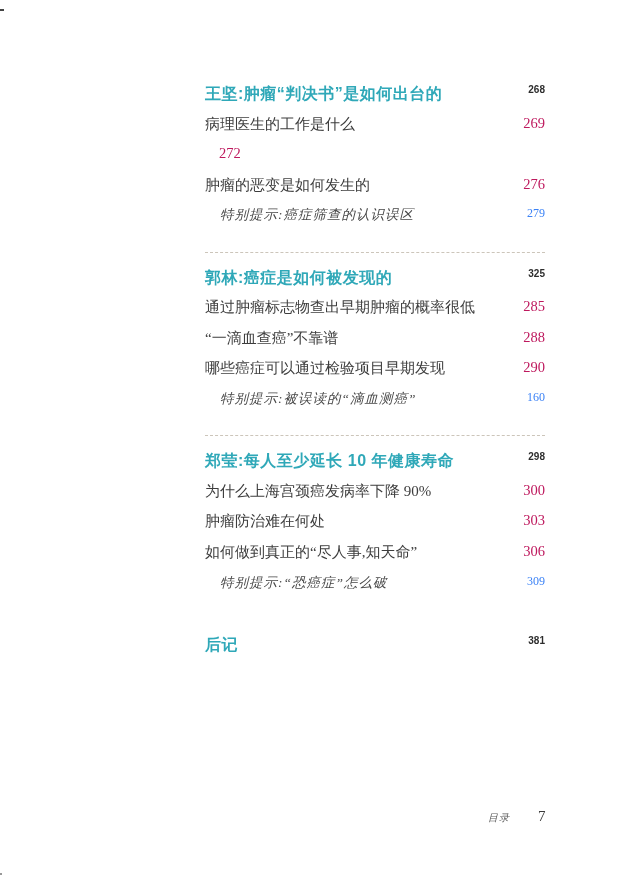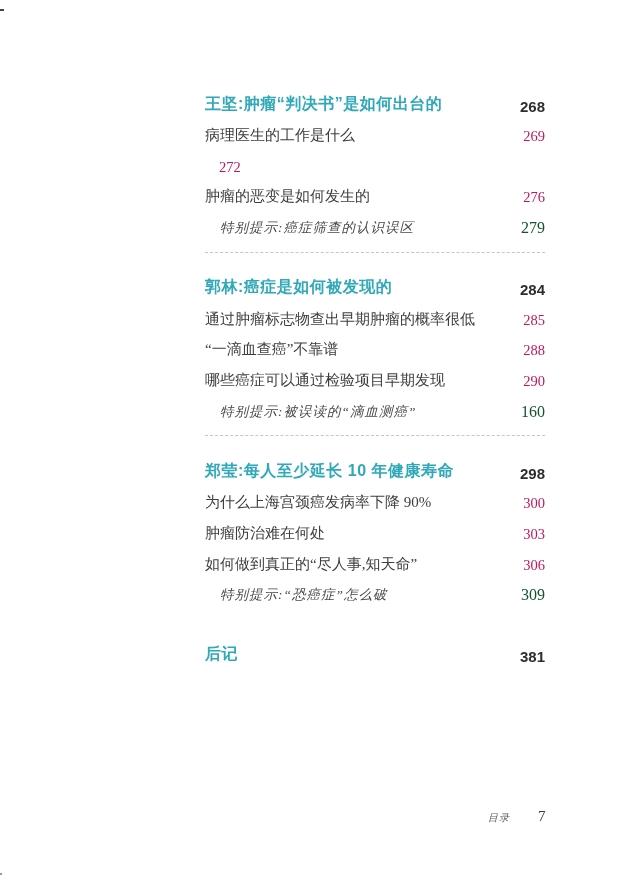--- a/index.html
+++ b/index.html
@@ -16,37 +16,37 @@
   .toc {
     position: absolute;
     left: 205px;
     top: 84px;
     width: 340px;
   }
 
   .row {
     height: 30.6px;
     display: flex;
-    align-items: flex-end;
+    align-items: flex-start;
     justify-content: space-between;
   }
 
   
   .row.heading .title {
     font-family: "Liberation Sans", sans-serif;
     font-weight: bold;
     font-size: 16px;
     color: #2fa8b8;
     letter-spacing: 0.5px;
     white-space: nowrap;
   }
   .row.heading .page {
     font-family: "Liberation Sans", sans-serif;
     font-weight: bold;
-    font-size: 15px;
+    font-size: 10px;
     color: #2d2d2d;
   }
 
   
   .row.item .title {
     font-family: "Liberation Serif", serif;
     font-size: 15px;
     color: #3d3d3d;
     white-space: nowrap;
   }
@@ -62,22 +62,22 @@
     font-family: "Liberation Serif", serif;
     font-style: italic;
     font-size: 13.5px;
     color: #484848;
     padding-left: 15px;
     letter-spacing: 1px;
     white-space: nowrap;
   }
   .row.special .page {
     font-family: "Liberation Serif", serif;
-    font-size: 16px;
-    color: #14532d;
+    font-size: 12px;
+    color: #3b82f6;
   }
 
   
   .row.divider-row { align-items: center; }
   .divider-line {
     width: 100%;
     border-top: 1px dashed #ccc5ba;
     height: 0;
   }
 
@@ -145,21 +145,21 @@
   <div class="row special">
     <span class="title">特别提示:癌症筛查的认识误区</span>
     <span class="page">279</span>
   </div>
   <div class="row divider-row">
     <div class="divider-line"></div>
   </div>
 
   <div class="row heading">
     <span class="title">郭林:癌症是如何被发现的</span>
-    <span class="page">284</span>
+    <span class="page">325</span>
   </div>
   <div class="row item">
     <span class="title">通过肿瘤标志物查出早期肿瘤的概率很低</span>
     <span class="page">285</span>
   </div>
   <div class="row item">
     <span class="title">“一滴血查癌”不靠谱</span>
     <span class="page">288</span>
   </div>
   <div class="row item">

